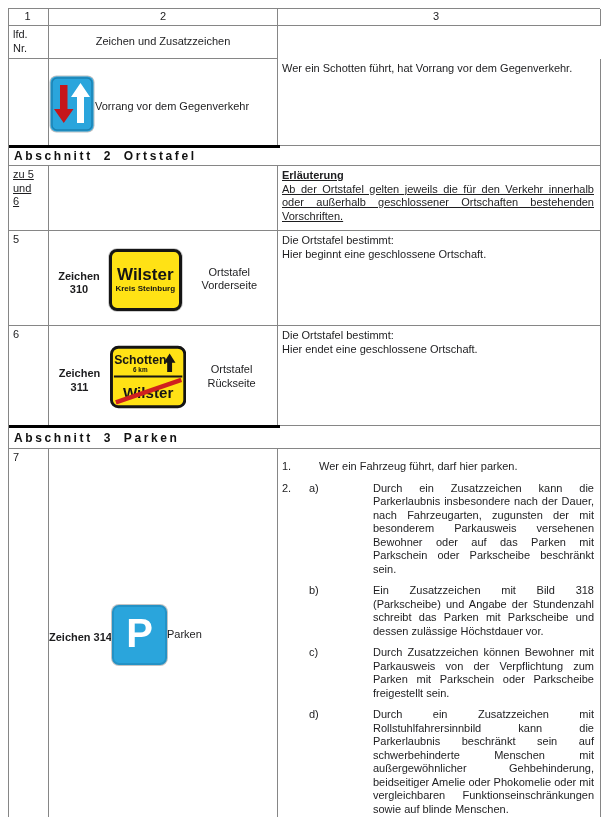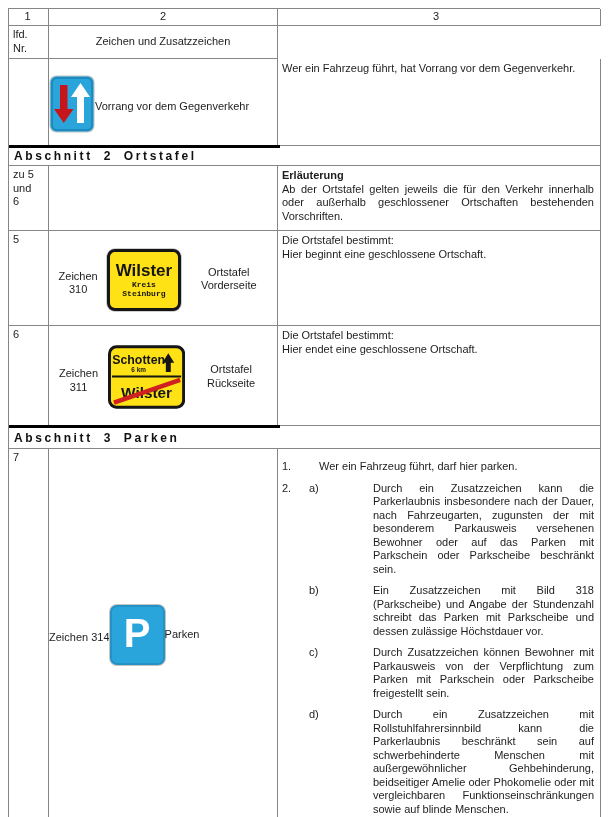--- a/index.html
+++ b/index.html
@@ -27,53 +27,53 @@
   .c2 { width:229px; flex:0 0 229px; }
   .c3 { width:323px; flex:0 0 323px; padding:3px 6px 3px 4px; }
   .center { text-align:center; padding-left:0; }
   .h-colnum { height:17px; }
   .h-colnum .cell { padding-top:1px; }
   .h-head { height:33px; }
   .h-head .c2, .h-head .c3 { display:flex; flex-direction:column; justify-content:center; text-align:center; }
   .h-308 { height:87px; }
   .h-sect2 { height:20px; }
   .h-sect3 { height:23px; }
-  .h-zu56 { height:65px; }
+  .h-zu56 { height:65px;text-decoration:underline; }
   .h-r5 { height:95px; }
   .h-r6 { height:100px; }
   .h-r7 { height:369px; }
   .section-cell {
     width:592px; flex:0 0 592px;
     font-weight:bold; font-size:12px;
     letter-spacing:2.6px; word-spacing:5px;
     padding:3px 2px 0 5px; color:#111;
     border-right:1px solid #868686;
     border-bottom:1px solid #868686;
   }
   .pagebreak-rule {
     position:absolute; left:0; bottom:-2px;
     width:271px; height:3px; background:#000; z-index:3;
   }
   .signcol {
     display:flex; align-items:center;
     justify-content:flex-start; text-align:center;
   }
-  .sign-title { margin-top:10px; }
+  .sign-title { margin-top:10px;font-weight:bold; }
   .sign-caption { margin-top:2px; }
   .just { text-align:justify; }
   .bold { font-weight:bold; }
   
   .sign310 {
     width:76px; height:62px; margin-top:3px;
     background:#ffe215; border:3px solid #151515; border-radius:8px;
     display:flex; flex-direction:column; align-items:center; justify-content:center;
     box-shadow:0 0 0 1px #cfcfcf;
   }
   .sign310 .town { font-weight:bold; font-size:17px; line-height:18px; color:#151515; }
-  .sign310 .district { font-weight:bold; font-size:8px; line-height:9px; color:#151515;font-family:Liberation Mono, monospace; }
+  .sign310 .district { font-weight:bold; font-size:8px; line-height:9px; color:#151515; }
   
   .sign314 {
     width:55px; height:60px; margin-top:4px;
     background:#2aa5dc; border:2px solid #2392c6; border-radius:7px;
     display:flex; align-items:center; justify-content:center;
     box-shadow:0 0 0 1px #c4c4c4;
   }
   .sign314 .pletter { color:#fff; font-weight:bold; font-size:40px; line-height:40px; padding-bottom:4px; }
   
   .list-item { display:flex; margin-top:8px; }
@@ -113,21 +113,21 @@
       <svg width="46" height="58" viewBox="0 0 46 58" style="margin-top:3px">
         <rect x="0.5" y="0.5" width="45" height="57" rx="7" fill="#b9bdc0"></rect>
         <rect x="1.5" y="1.5" width="43" height="55" rx="6" fill="#2aa5dc"></rect>
         <rect x="3" y="3" width="40" height="52" rx="5" fill="none" stroke="#1c82b2" stroke-width="1.4"></rect>
         <path d="M11 10 H18.5 V34 H24.5 L14.75 48 L5 34 H11 Z" fill="#c6161b"></path>
         <path d="M31.5 8 L41 22 H35 V48 H28 V22 H22 Z" fill="#ffffff"></path>
       </svg>
       <div class="sign-caption" style="margin-top:9px">Vorrang vor dem Gegenverkehr</div>
     </div>
     <div class="cell c3">
-      <div>Wer ein Fahrzeug führt, hat Vorrang vor dem Gegenverkehr.</div>
+      <div>Wer ein Schotten führt, hat Vorrang vor dem Gegenverkehr.</div>
     </div>
     <div class="pagebreak-rule"></div>
   </div>
 
   <div class="row h-sect2">
     <div class="section-cell">Abschnitt 2 Ortstafel</div>
   </div>
 
   <div class="row h-zu56">
     <div class="cell c1">

